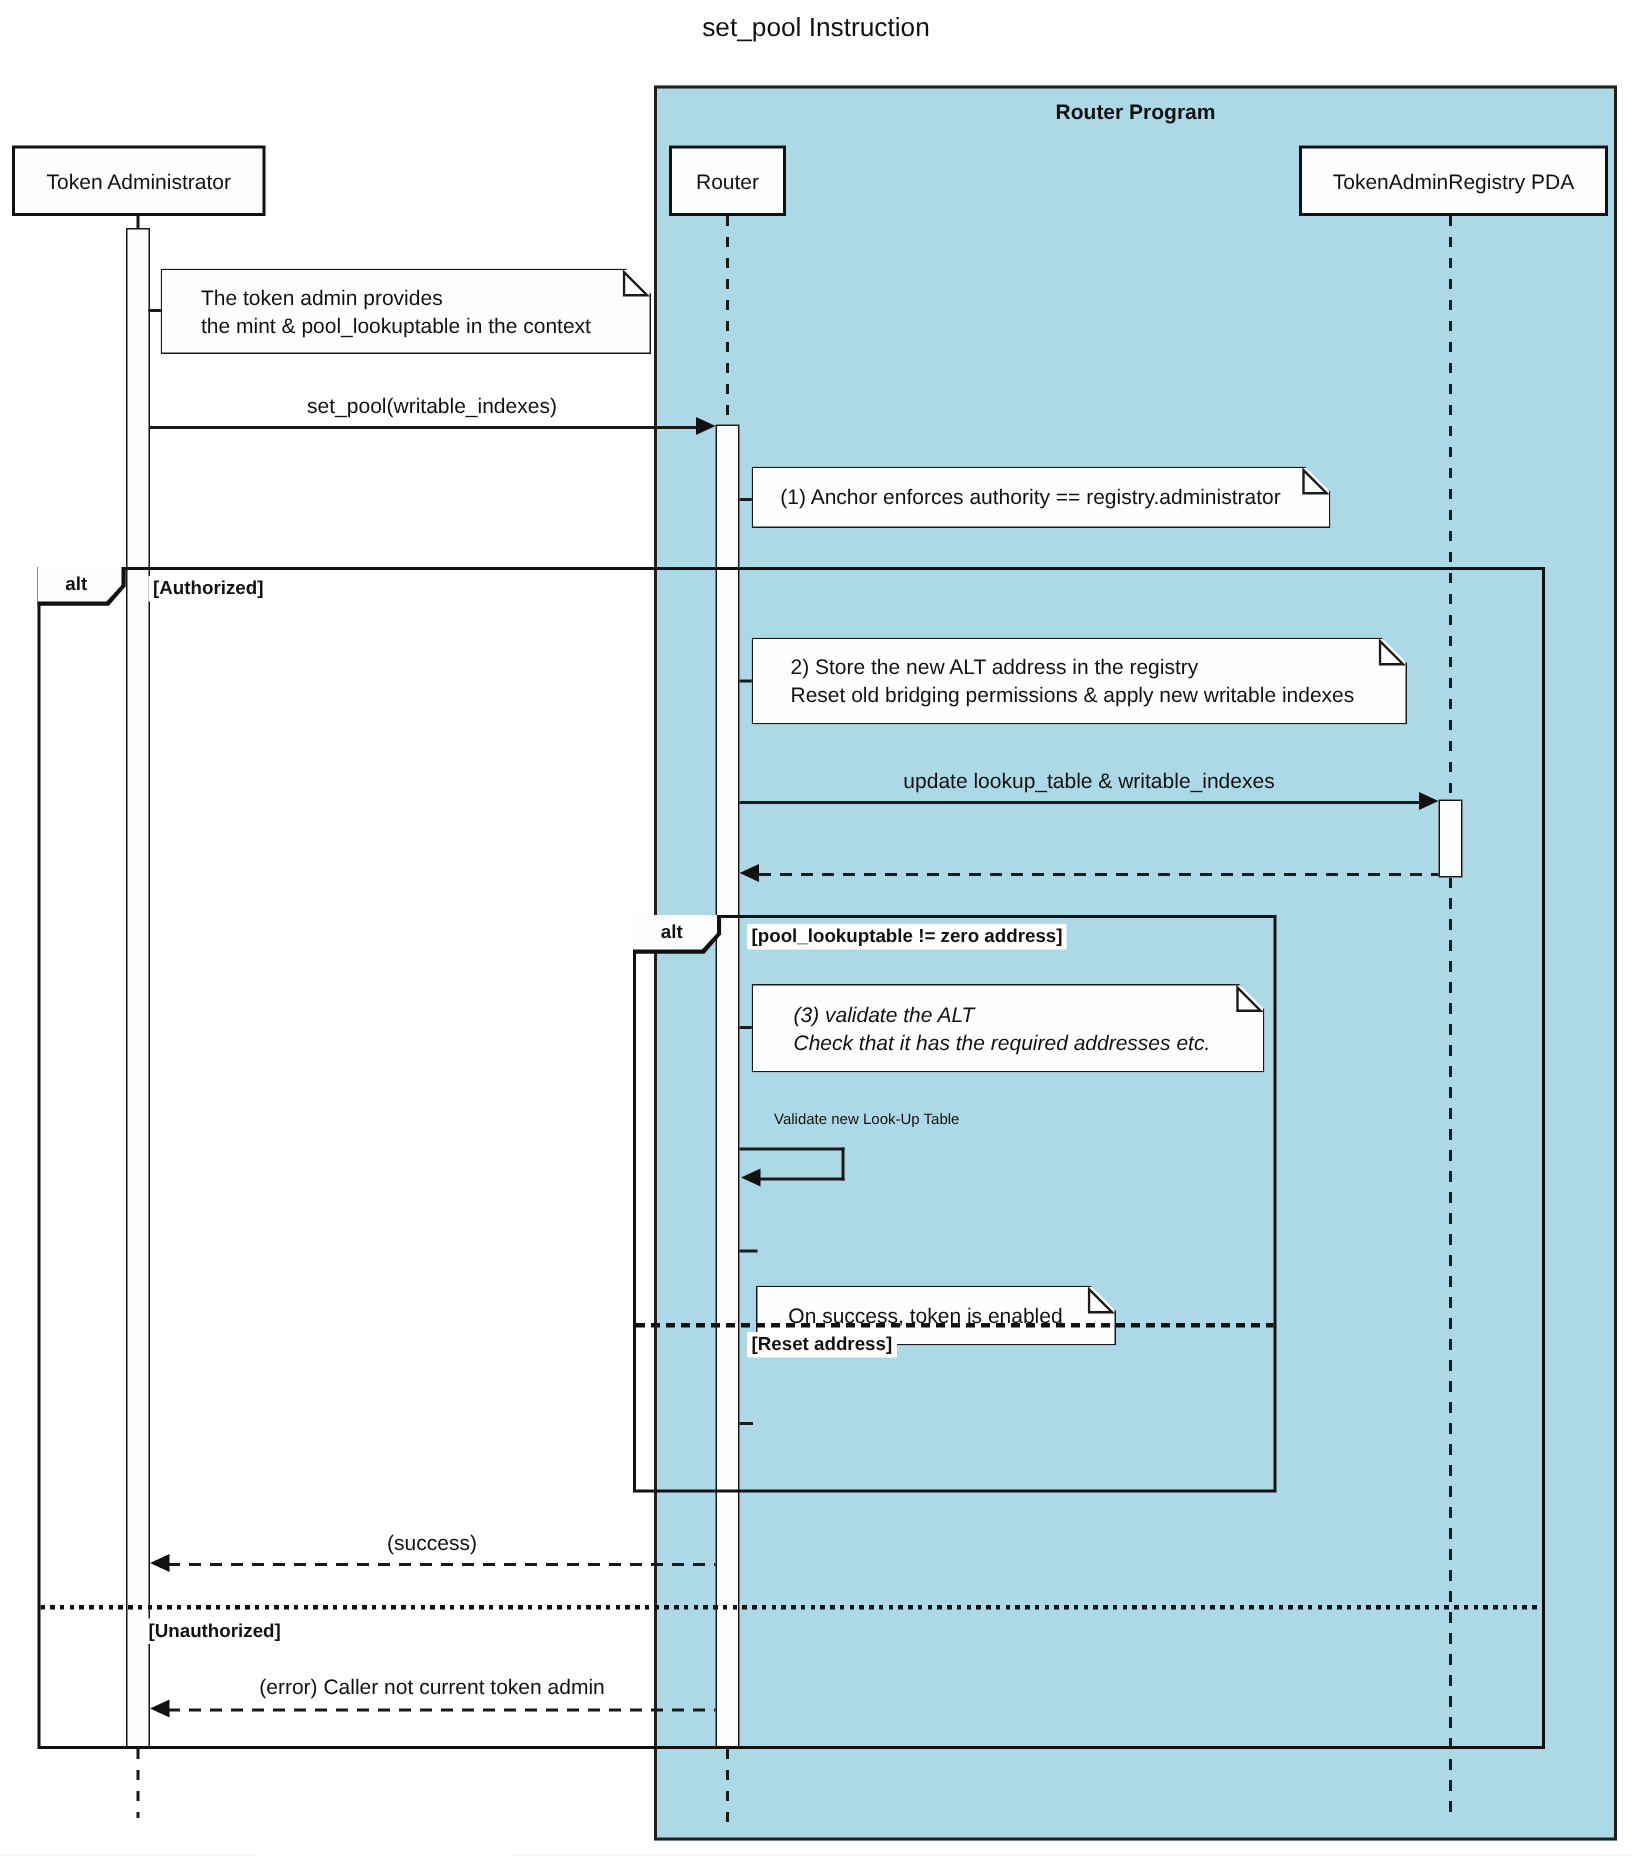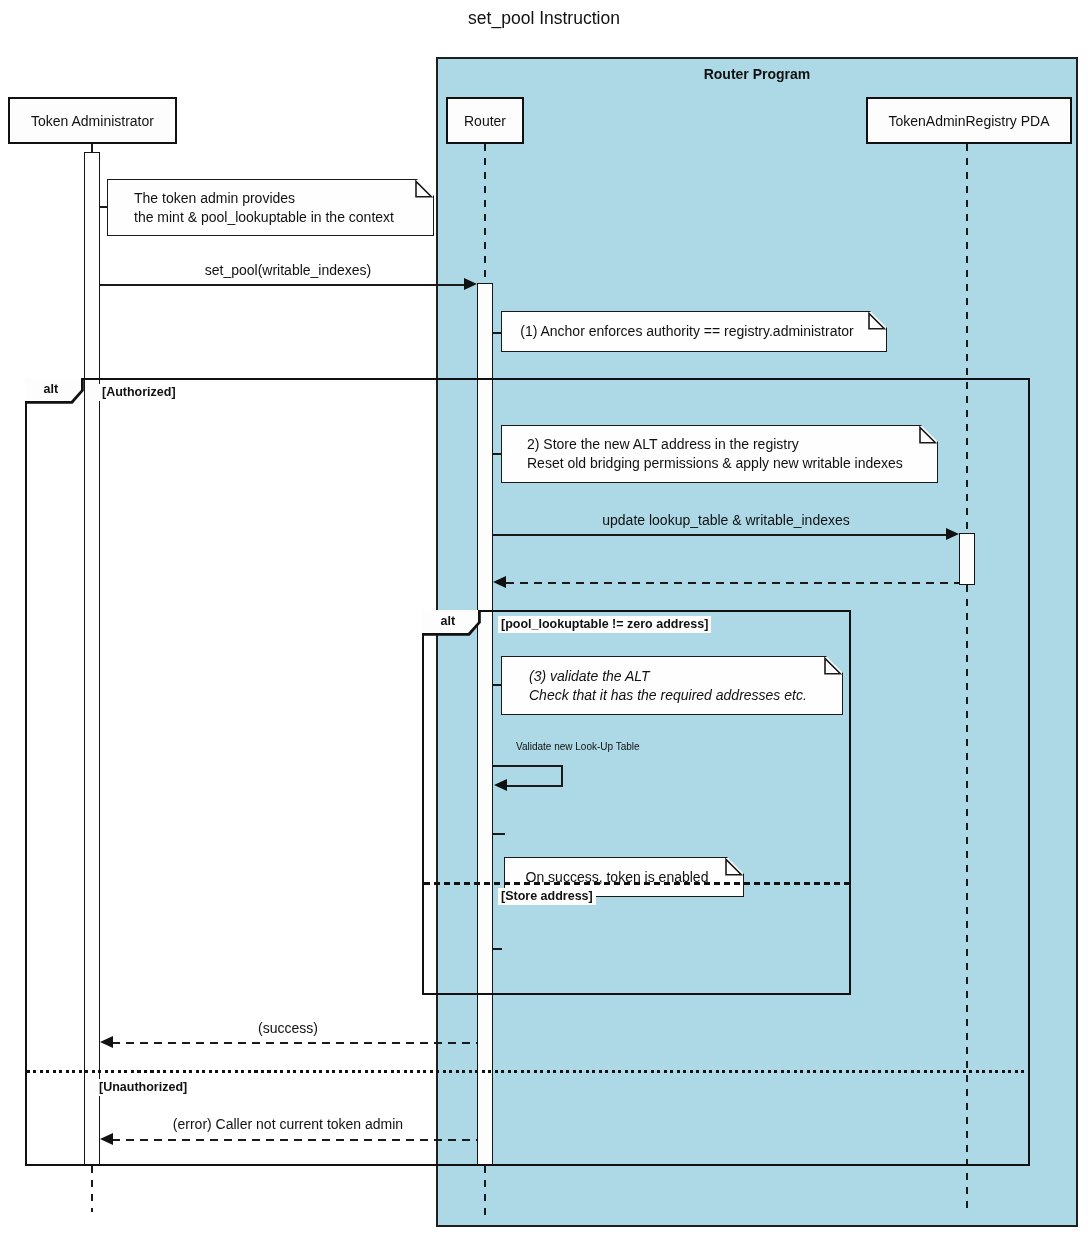--- a/index.html
+++ b/index.html
@@ -139,21 +139,21 @@
     <div class="abs head-l" style="left:493px;top:576px;"></div>
   </div>
 
   <div class="abs frame" style="left:422px;top:610px;width:429px;height:385px;">
     <div class="pent">
       <div class="pent-fill"></div>
       <span class="pent-text">alt</span>
     </div>
     <div class="guard" style="left:74px;top:4px;">[pool_lookuptable != zero address]</div>
     <div class="div-dash" style="top:270px;"></div>
-    <div class="guard" style="left:74px;top:276px;">[Store address]</div>
+    <div class="guard" style="left:74px;top:276px;">[Reset address]</div>
   </div>
 
   <div class="abs note" style="left:501px;top:656px;width:342px;height:59px;padding-left:27px;font-style:italic;">
     <svg class="fold" width="18" height="18">
       <path d="M1 1.4 L1 16.8 L16.4 16.8 Z" fill="#fefefe" stroke="#1a1a1a" stroke-width="1.6"></path>
       </svg>
     <div class="nline">(3) validate the ALT</div>
     <div class="nline">Check that it has the required addresses etc.</div>
   </div>
   <div class="abs conn" style="left:493px;top:684px;width:9px;"></div>

